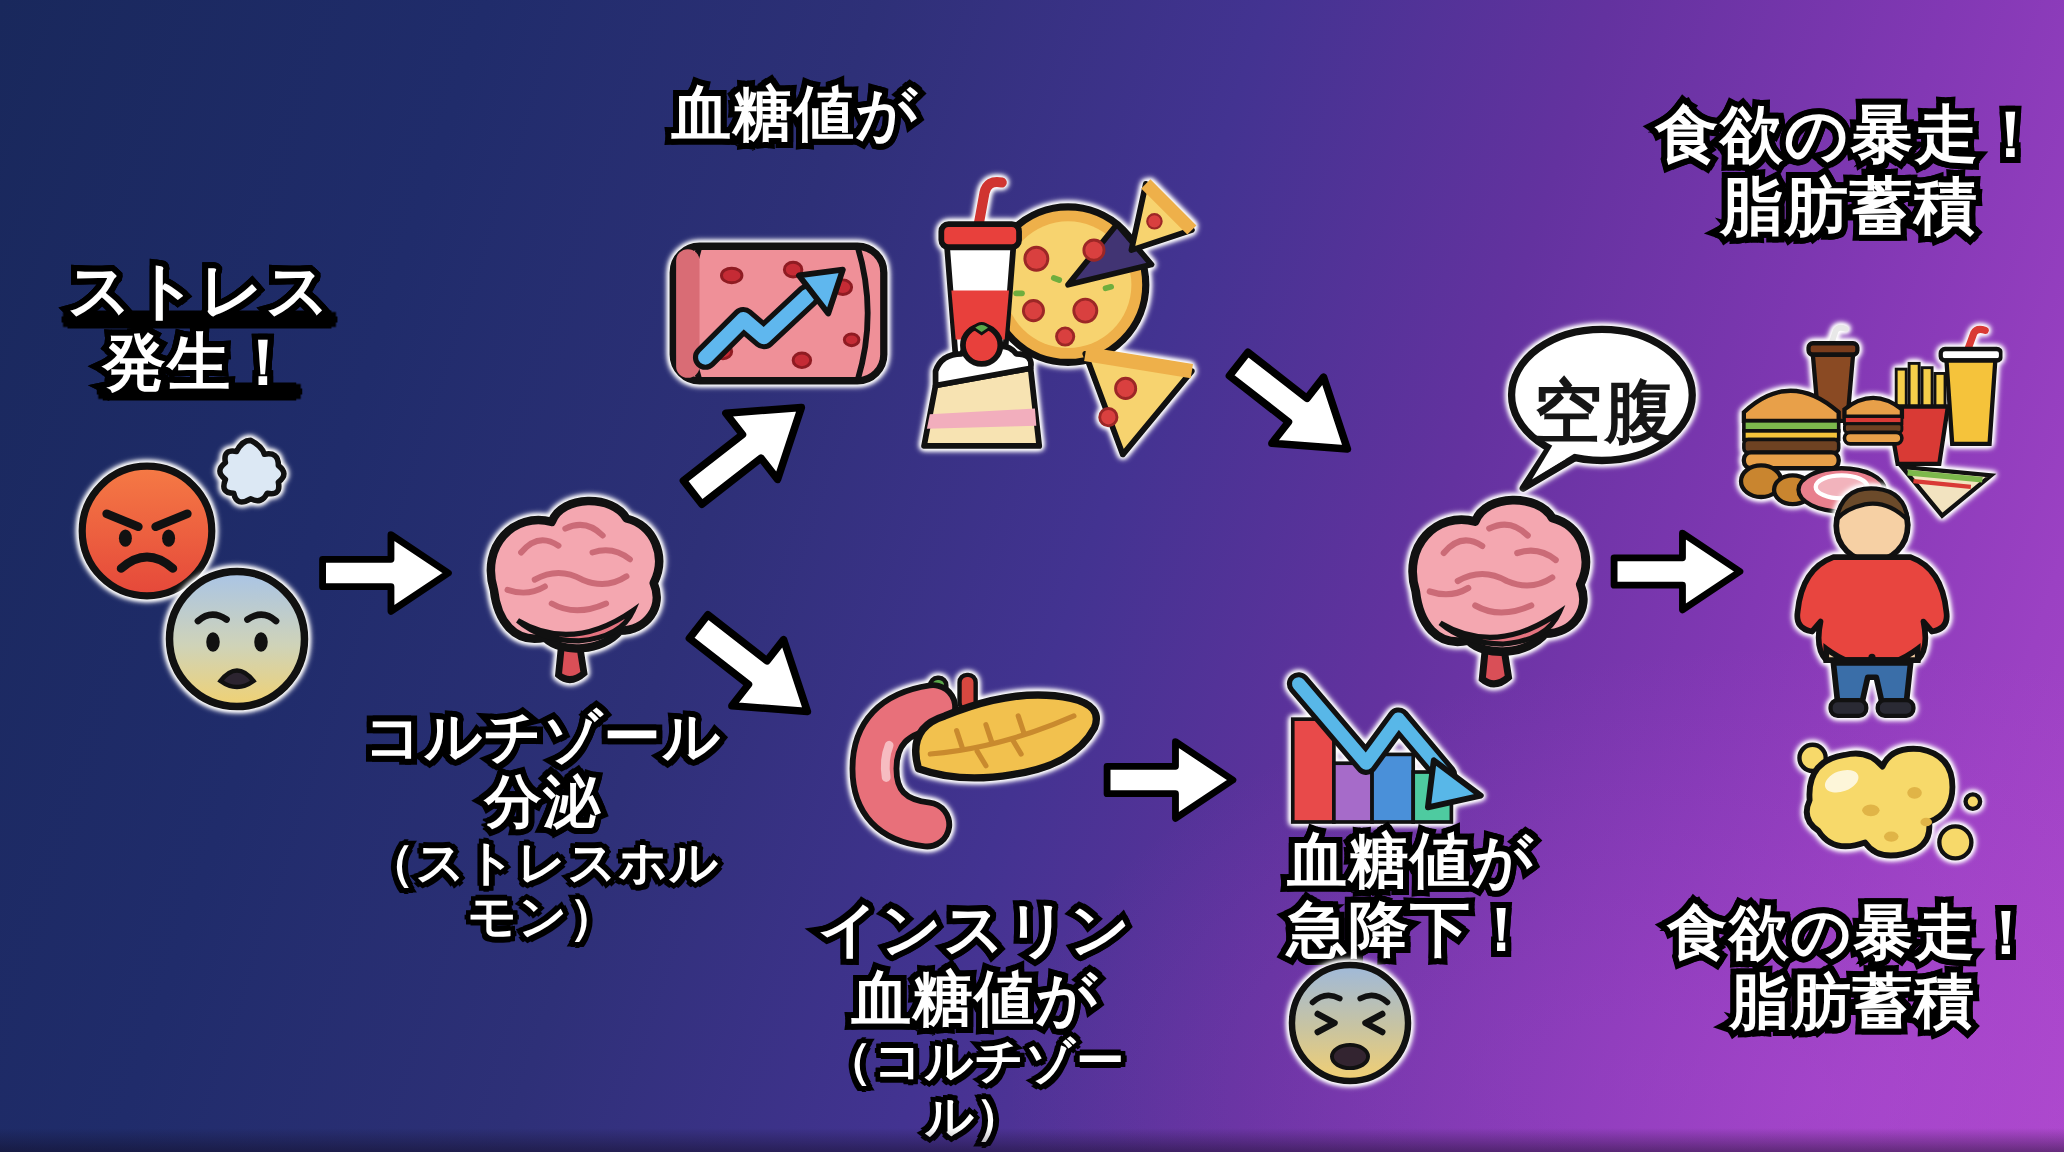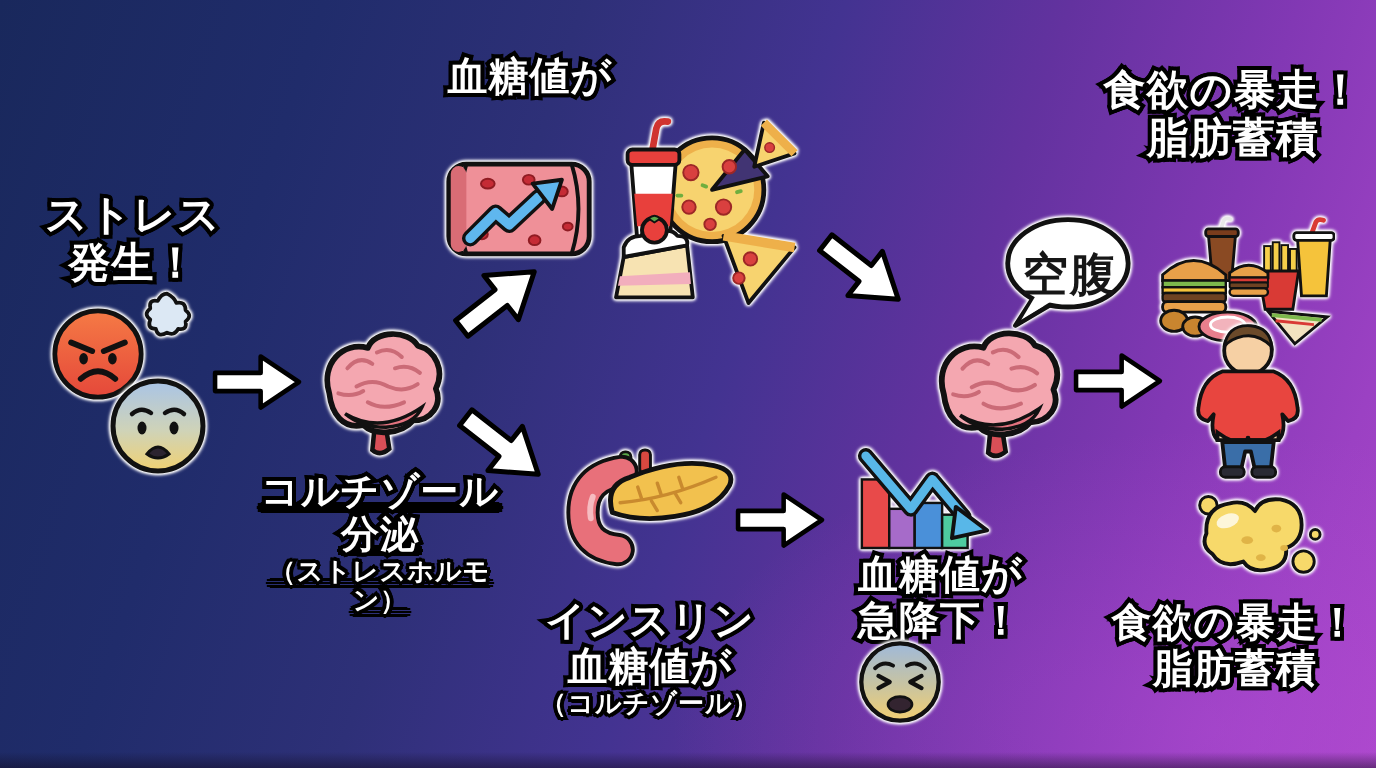--- a/index.html
+++ b/index.html
@@ -12,31 +12,31 @@
   }
   #stage:after{content:"";position:absolute;left:0;right:0;bottom:0;height:16px;
     background:linear-gradient(to top,rgba(15,8,25,.45),rgba(0,0,0,0));pointer-events:none;}
   .abs{position:absolute;}
   .label{
     color:#fff;font-weight:900;text-align:center;line-height:1.14;letter-spacing:1px;
     -webkit-text-stroke:8px #000;paint-order:stroke fill;
     text-shadow:3px 3px 0 #000,-3px 3px 0 #000,3px -3px 0 #000,-3px -3px 0 #000,0 4px 0 #000,0 -4px 0 #000,4px 0 0 #000,-4px 0 0 #000;
   }
   .sz42{font-size:42px;} .sz40{font-size:40px;} .sz38{font-size:38px;}
-  .note{font-size:26px;-webkit-text-stroke:6px #000;}
+  .note{font-size:32px;-webkit-text-stroke:6px #000;}
   .left-align{text-align:left;}
   .sticker{filter:drop-shadow(0 0 1.6px #fff) drop-shadow(0 0 1.6px #fff) drop-shadow(0 0 1px #fff);}
   .bubble-text{color:#161616;font-weight:900;font-size:46px;text-align:center;letter-spacing:2px;}
 </style>
 </head>
 <body>
 
 <div id="stage">
 
-  <div class="abs label sz42" style="left:20px;top:191px;width:226px;">
+  <div class="abs label sz42" style="left:20px;top:170px;width:226px;text-decoration:underline;">
     <div>ストレス</div>
     <div>発生！</div>
   </div>
 
   <svg class="abs sticker" style="left:50px;top:306px;" width="96" height="96" viewBox="0 0 100 100">
     <defs>
         <linearGradient id="gAng" x1="0" y1="0" x2="0" y2="1">
       <stop offset="0" stop-color="#f57a45"></stop>
           <stop offset="1" stop-color="#e5483a"></stop>
         </linearGradient>
@@ -80,21 +80,21 @@
     <g stroke="#cb6b77" stroke-width="3.5" fill="none" stroke-linecap="round">
       <path d="M38 40 Q48 28 60 36"></path>
         <path d="M64 26 Q76 20 86 30"></path>
       <path d="M46 56 Q60 48 74 56 Q88 62 100 54"></path>
         <path d="M30 62 Q42 66 52 60"></path>
       <path d="M80 40 Q92 36 102 44"></path>
         <path d="M56 70 Q70 78 88 70"></path>
     </g>
   </svg>
 
-  <div class="abs label sz38" style="left:248px;top:470px;width:264px;text-decoration:underline;">
+  <div class="abs label sz38" style="left:230px;top:470px;width:264px;">
     <div>コルチゾール</div>
     <div>分泌</div>
     <div class="note">（ストレスホルモン）</div>
   </div>
 
   <svg class="abs" style="left:448px;top:266px;transform:rotate(-38deg);" width="100" height="68" viewBox="0 0 100 68">
     <path d="M4 24 L54 24 L54 6 L96 34 L54 62 L54 44 L4 44 Z" fill="#fff" stroke="#000" stroke-width="5" stroke-linejoin="round"></path>
   </svg>
   <svg class="abs" style="left:452px;top:412px;transform:rotate(38deg);" width="100" height="68" viewBox="0 0 100 68">
     <path d="M4 24 L54 24 L54 6 L96 34 L54 62 L54 44 L4 44 Z" fill="#fff" stroke="#000" stroke-width="5" stroke-linejoin="round"></path>

